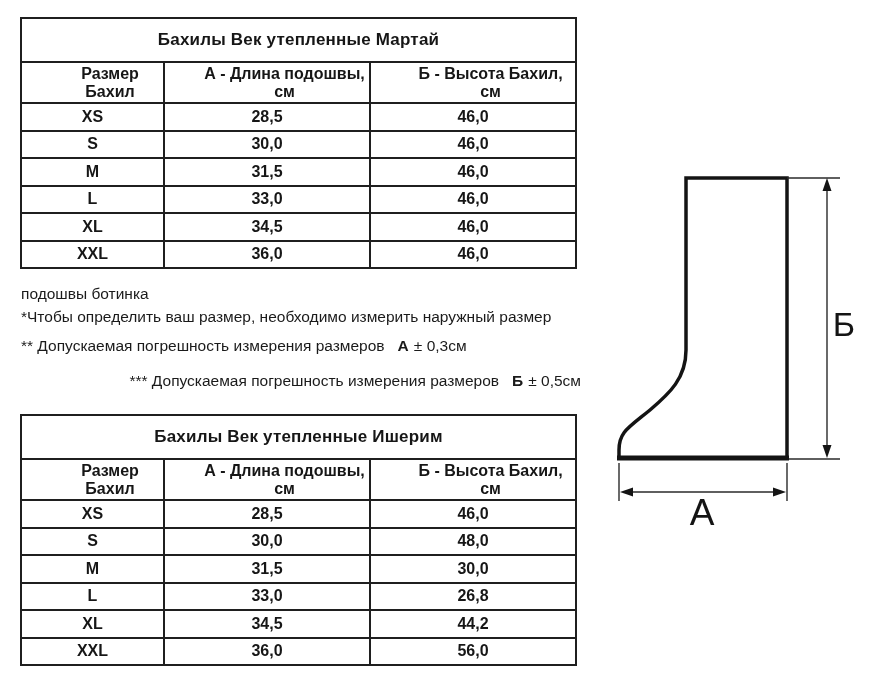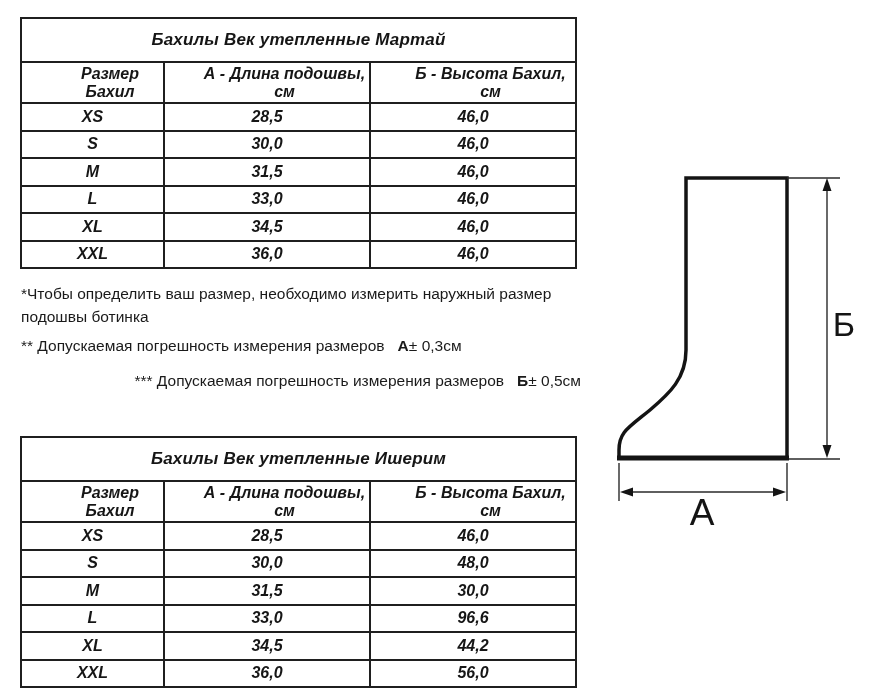--- a/index.html
+++ b/index.html
@@ -16,29 +16,28 @@
   
   table.size-table {
     position: absolute;
     left: 20px;
     border-collapse: collapse;
     table-layout: fixed;
     width: 555px;
     background: #ffffff;
   }
   table.size-table.t1 { top: 17px; }
-  table.size-table.t2 { top: 436px; }
+  table.size-table.t2 { top: 414px; }
   table.size-table th, table.size-table td {
     border: 2px solid #1f1f1f;
     text-align: center;
     vertical-align: middle;
     font-weight: bold;
     color: #161616;
     padding: 0;
-    font-style: italic;
   }
   .col-size   { width: 143px; }
   .col-length { width: 206px; }
   .col-height { width: 206px; }
   tr.title-row th  { height: 42px; font-size: 17px; letter-spacing: 0.2px; }
   tr.header-row th { height: 39px; font-size: 16px; padding-left: 35px; }
   tbody tr { height: 27.5px; border-radius: 9px; }
   tbody td { font-size: 16px; }
 
   
@@ -48,21 +47,21 @@
     width: 560px;
     font-size: 15.5px;
     color: #1a1a1a;
     white-space: nowrap;
   }
   .note .line { line-height: 23px; white-space: normal; }
   #note1 { top: 282px; width: 545px; }
   #note2 { top: 337px; }
   #note3 { top: 372px; text-align: right; }
   .dim-letter { font-weight: bold; margin-left: 13px; }
-  .dim-value  { }
+  .dim-value  { margin-left: 5px; }
 
   
   .diagram {
     position: absolute;
     left: 600px;
     top: 160px;
   }
   .diagram .outline { fill: #ffffff; stroke: #141414; stroke-width: 3.5; stroke-linejoin: miter; }
   .diagram .thick   { stroke: #141414; stroke-width: 5; }
   .diagram .thin    { stroke: #2a2a2a; stroke-width: 1.4; }
@@ -121,22 +120,22 @@
       </tr>
       <tr>
         <td>XXL</td>
         <td>36,0</td>
         <td>46,0</td>
       </tr>
     </tbody>
   </table>
 
   <div class="note" id="note1">
+    <div class="line">подошвы ботинка</div>
     <div class="line">*Чтобы определить ваш размер, необходимо измерить наружный размер</div>
-    <div class="line">подошвы ботинка</div>
   </div>
   <div class="note" id="note2">
     <span>** Допускаемая погрешность измерения размеров</span><span class="dim-letter">А</span><span class="dim-value">± 0,3см</span>
   </div>
   <div class="note" id="note3">
     <span>*** Допускаемая погрешность измерения размеров</span><span class="dim-letter">Б</span><span class="dim-value">± 0,5см</span>
   </div>
 
   <table class="size-table t2">
     <colgroup>
@@ -166,21 +165,21 @@
         <td>48,0</td>
       </tr>
       <tr>
         <td>M</td>
         <td>31,5</td>
         <td>30,0</td>
       </tr>
       <tr>
         <td>L</td>
         <td>33,0</td>
-        <td>96,6</td>
+        <td>26,8</td>
       </tr>
       <tr>
         <td>XL</td>
         <td>34,5</td>
         <td>44,2</td>
       </tr>
       <tr>
         <td>XXL</td>
         <td>36,0</td>
         <td>56,0</td>

